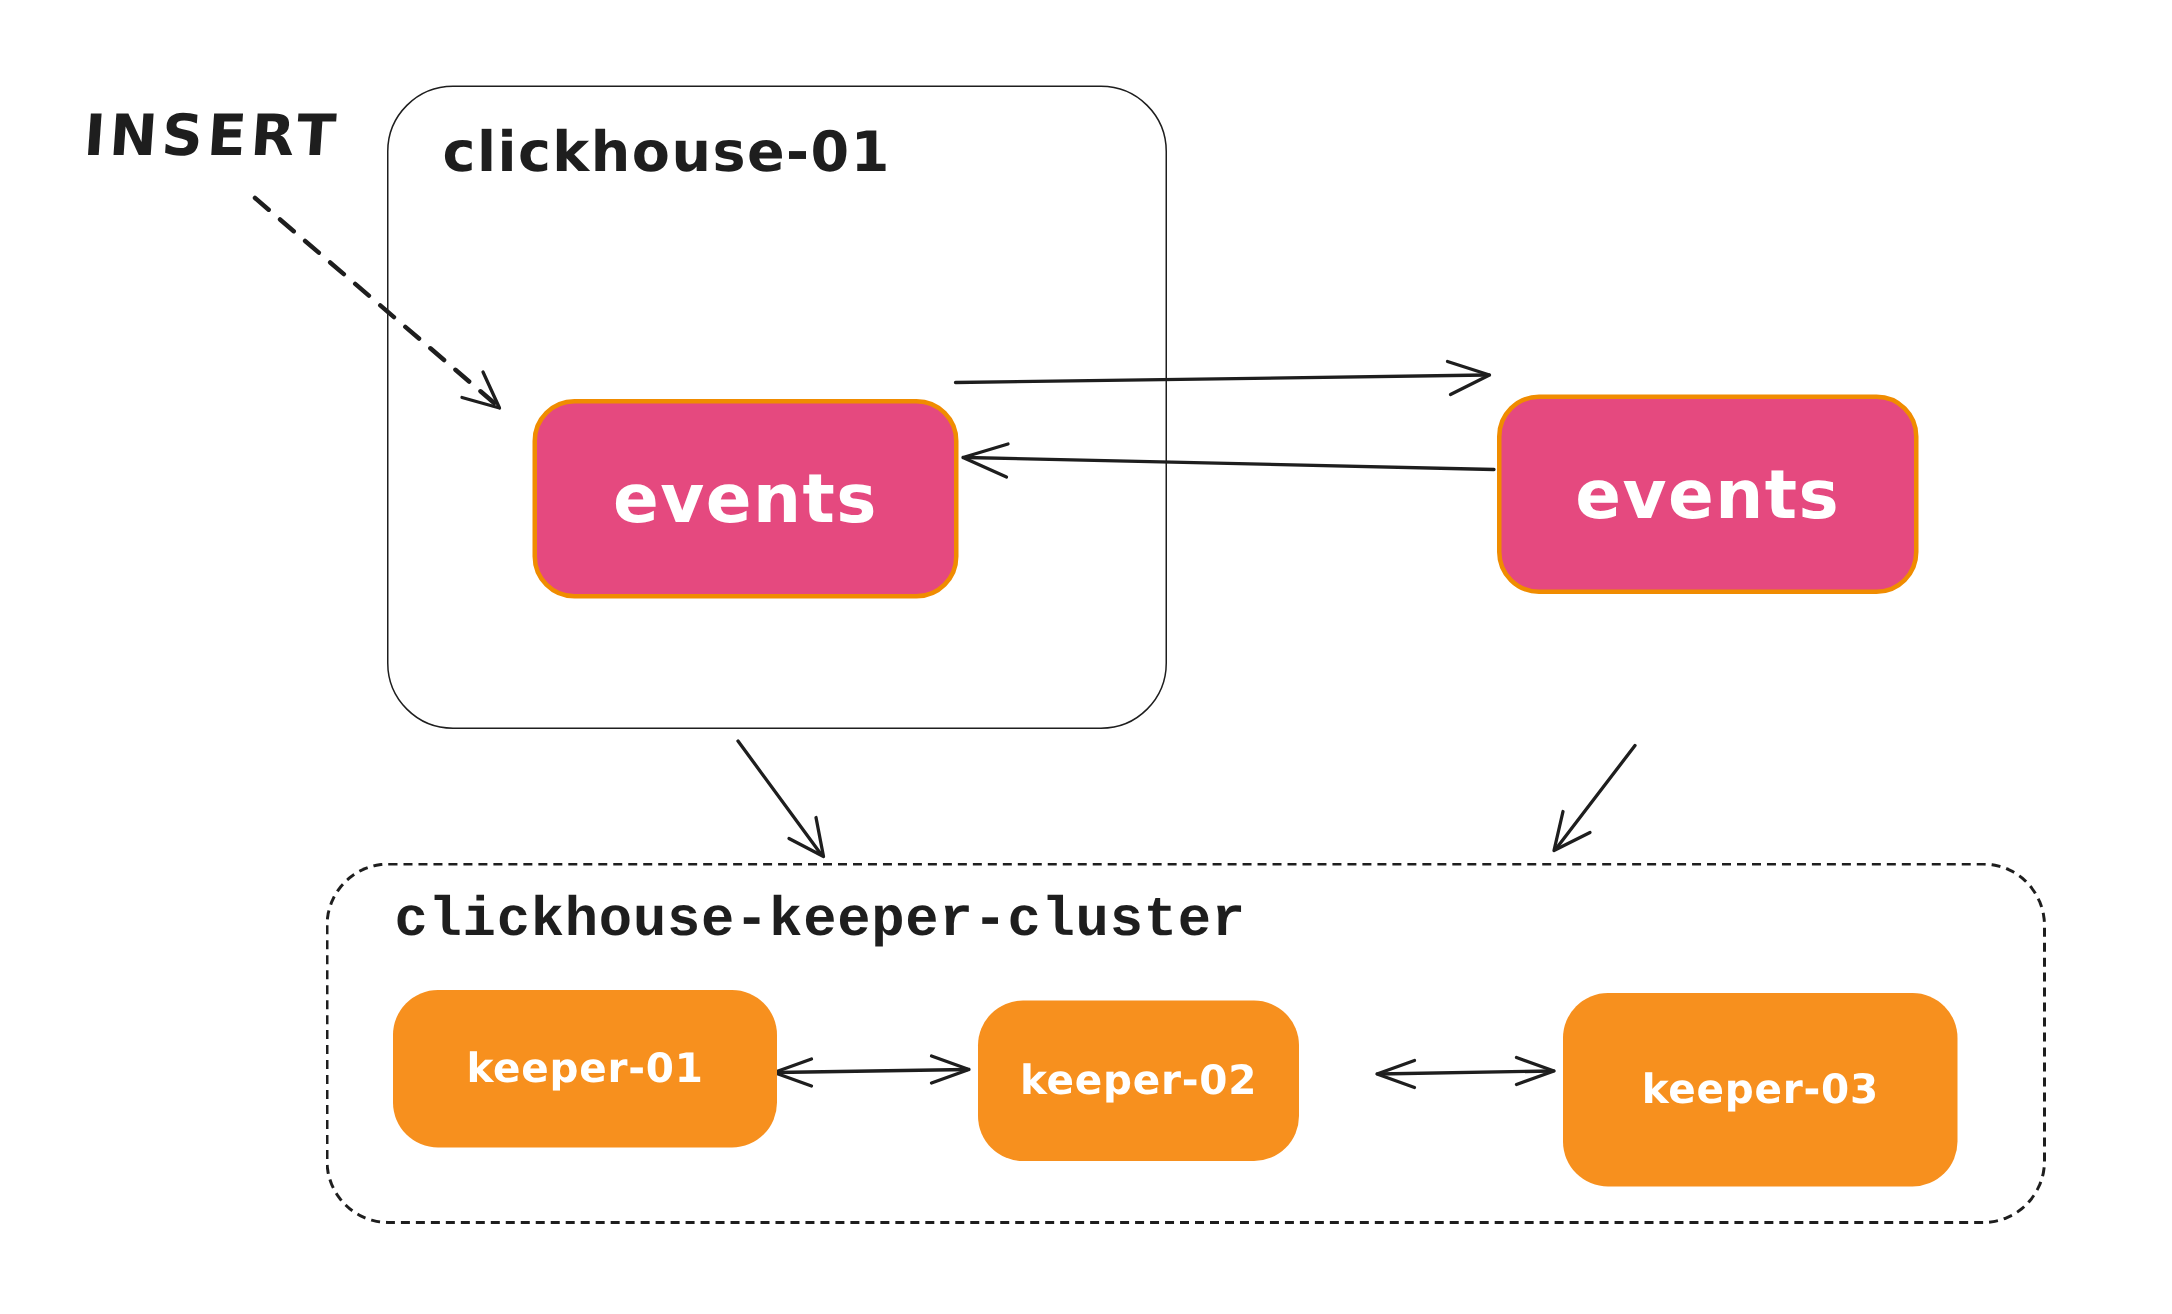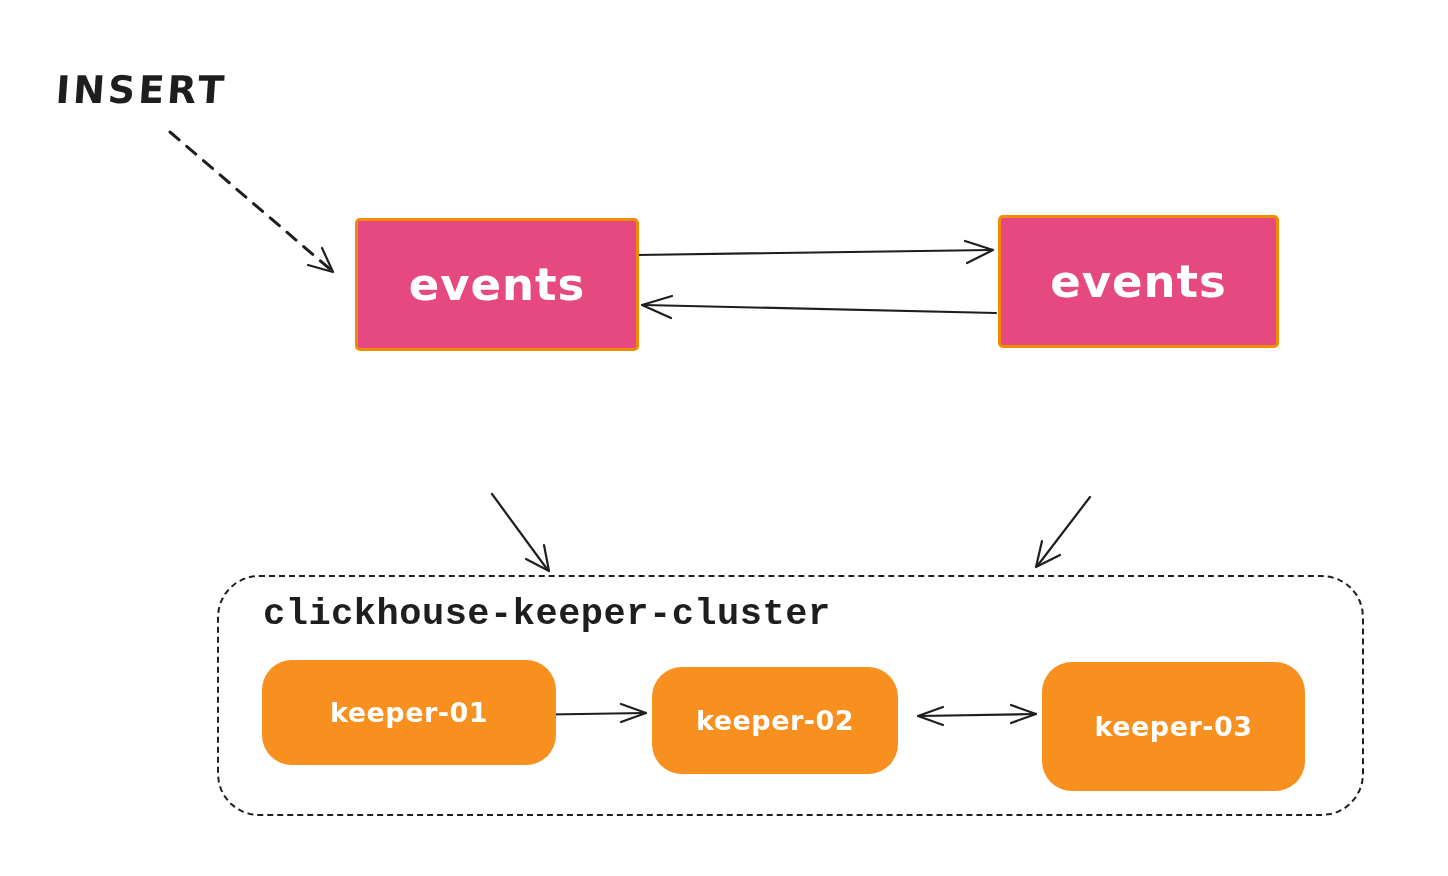--- a/index.html
+++ b/index.html
@@ -58,24 +58,25 @@
     top: 22px;
     font-size: 37px;
     font-weight: bold;
     letter-spacing: 1px;
     color: var(--line, #1e1e1e);
   }
   .events-box {
     position: absolute;
     background: var(--table-fill, #e5497f);
     border: 3px solid var(--table-border, #f08c00);
-    border-radius: 5px;
+    border-radius: 28px;
     display: flex;
     align-items: center;
     justify-content: center;
+    margin-top: 48px;
   }
   .events-box.ev1 { left: 355px; top: 218px; width: 278px; height: 127px; }
   .events-box.ev2 { left: 998px; top: 215px; width: 275px; height: 127px; }
   .events-label {
     color: #ffffff;
     font-size: 45px;
     font-weight: bold;
     letter-spacing: 1px;
   }
   .keeper-cluster {
@@ -98,22 +99,22 @@
     font-family: Liberation Mono, monospace;
   }
   .keeper-box {
     position: absolute;
     background: var(--keeper-fill, #f7901e);
     border-radius: 30px;
     display: flex;
     align-items: center;
     justify-content: center;
   }
-  .keeper-box.k1 { left: 43px;  top: 83px; width: 294px; height: 105px; }
-  .keeper-box.k2 { left: 433px; top: 90px; width: 246px; height: 107px; }
+  .keeper-box.k1 { left: 43px;  top: 83px; width: 256px; height: 105px; }
+  .keeper-box.k2 { left: 433px; top: 90px; width: 214px; height: 107px; }
   .keeper-box.k3 { left: 823px; top: 85px; width: 263px; height: 129px; }
   .keeper-label {
     color: #ffffff;
     font-size: 27px;
     font-weight: bold;
     letter-spacing: 0.5px;
   }
 </style>
 </head>
 <body>
@@ -155,20 +156,23 @@
 
     <g>
       <path d="M 919 716 L 1035 714"></path>
       <path d="M 1036 714 L 1011 705 M 1036 714 L 1011 723"></path>
       <path d="M 918 716 L 943 707 M 918 716 L 943 725"></path>
     </g>
   </svg>
 
   <div class="insert-label">INSERT</div>
 
+  <div class="server-box ch1">
+    <div class="server-title">clickhouse-01</div>
+  </div>
   <div class="events-box ev1">
     <span class="events-label">events</span>
   </div>
 
   <div class="events-box ev2">
     <span class="events-label">events</span>
   </div>
 
   <div class="keeper-cluster">
     <div class="cluster-title">clickhouse-keeper-cluster</div>

